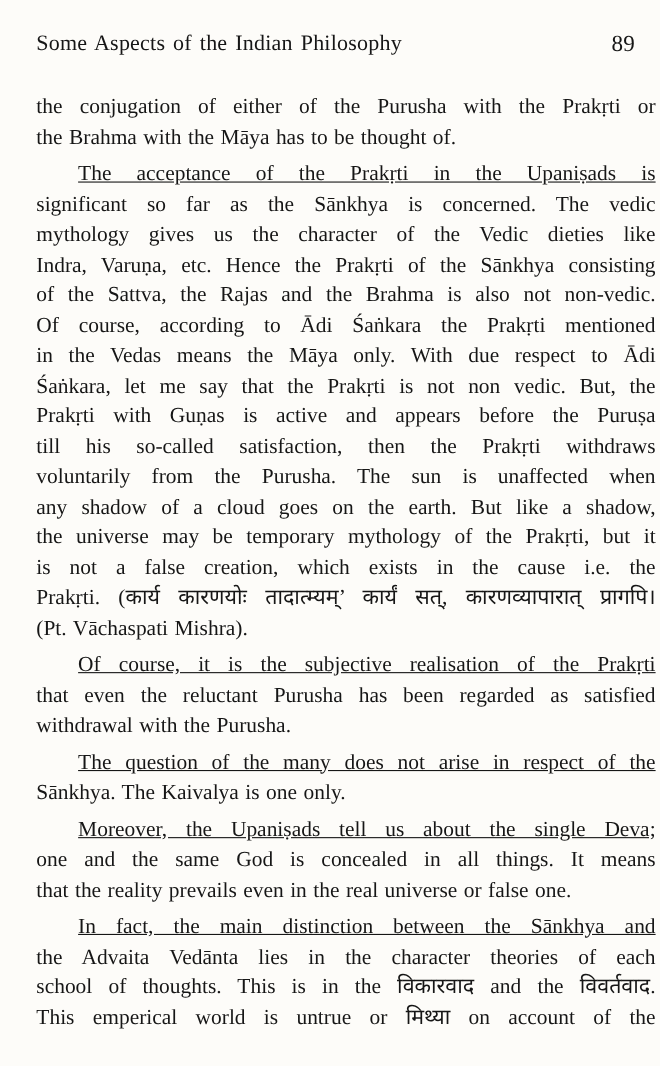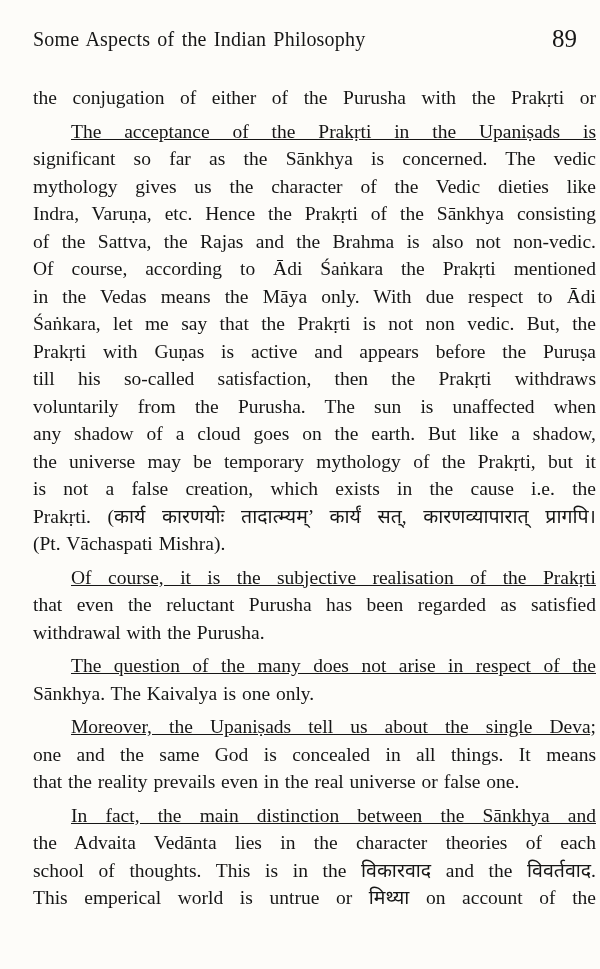--- a/index.html
+++ b/index.html
@@ -27,21 +27,21 @@
     align-items: flex-end;
     padding: 27px 23px 0 33px;
     font-size: 20px;
     line-height: 24px;
   }
   .hdr-title {
     letter-spacing: 0.2px;
     word-spacing: 2px;
   }
   .hdr-page {
-    font-size: 25px;
+    font-size: 21px;
   }
   .body-text {
     margin-top: 33px;
     padding: 0 4px 0 33px;
     font-size: 19.5px;
     line-height: 27.5px;
   }
   .para { margin: 0; }
   .para + .para { margin-top: 6px; }
   .line {
@@ -62,20 +62,21 @@
 <body style="background: rgb(253, 252, 249); color: rgb(22, 22, 22);">
 
 <div class="page">
   <div class="running-header">
     <span class="hdr-title">Some Aspects of the Indian Philosophy</span>
     <span class="hdr-page">89</span>
   </div>
   <div class="body-text" id="page-body">
       <div class="para">
         <div class="line">the conjugation of either of the Purusha with the Prakṛti or</div>
+        <div class="line last">the Brahma with the Māya has to be thought of.</div>
       </div>
       <div class="para">
         <div class="line first-indent">The acceptance of the Prakṛti in the Upaniṣads is</div>
         <div class="line">significant so far as the Sānkhya is concerned. The vedic</div>
         <div class="line">mythology gives us the character of the Vedic dieties like</div>
         <div class="line">Indra, Varuṇa, etc. Hence the Prakṛti of the Sānkhya consisting</div>
         <div class="line">of the Sattva, the Rajas and the Brahma is also not non-vedic.</div>
         <div class="line">Of course, according to Ādi Śaṅkara the Prakṛti mentioned</div>
         <div class="line">in the Vedas means the Māya only. With due respect to Ādi</div>
         <div class="line">Śaṅkara, let me say that the Prakṛti is not non vedic. But, the</div>

